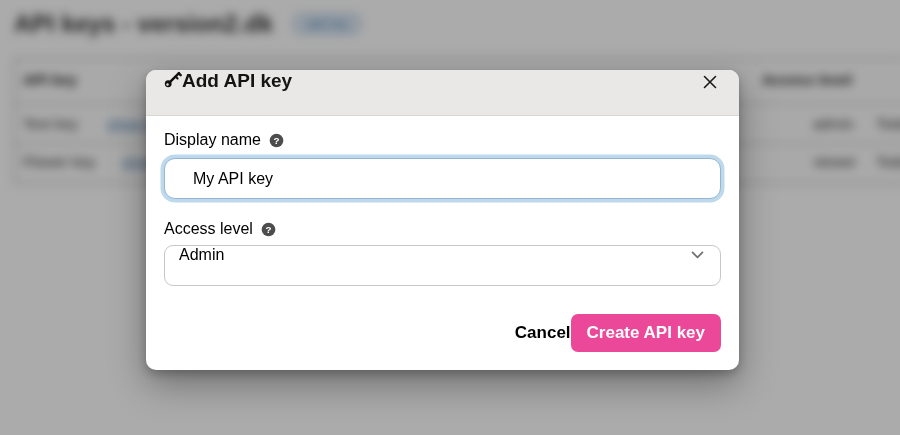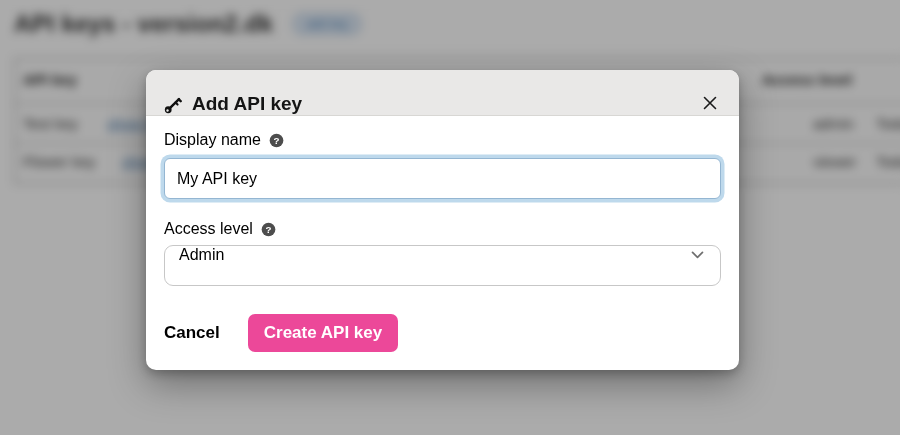--- a/index.html
+++ b/index.html
@@ -43,57 +43,57 @@
   }
 
   
   .modal {
     position: absolute; left: 146px; top: 70px; width: 593px; min-height: 300px;
     background: #fff; border-radius: 10px; overflow: hidden;
     box-shadow: 0 14px 36px rgba(0,0,0,0.35), 0 4px 10px rgba(0,0,0,0.22);
   }
   .modal-header {
     height: 46px; background: #e9e8e7; border-bottom: 1px solid #d8d7d4;
-    display: flex; align-items: flex-end; padding: 0 17px; gap: 10px;
+    display: flex; align-items: flex-start; padding: 0 17px; 
   }
   .modal-title { font-size: 19px; font-weight: 700; color: #141414; }
   .close-btn {
     margin-left: auto; background: none; border: none; cursor: pointer;
     display: flex; align-items: center; justify-content: center;
     width: 24px; height: 24px; padding: 0;
   }
   .modal-body { padding: 13px 18px 18px 18px; }
 
   .field-label-row {
     display: flex; align-items: center; gap: 8px;
     margin: 2px 0 7px 0;
   }
   .field-label { font-size: 16px; font-weight: 500; color: #000; }
   .help-btn { background: none; border: none; padding: 0; cursor: pointer; display: flex; }
 
   .text-input {
     width: 100%; height: 41px;
-    border: 1px solid #94b6d2; border-radius: 6px;
+    border: 1px solid #94b6d2; border-radius: 11px;
     box-shadow: 0 0 0 3.5px #bed9ec;
     font-family: "Liberation Sans", "DejaVu Sans", sans-serif;
-    font-size: 16px; color: #000; padding: 0 12px;
+    font-size: 16px; color: #000; padding: 0 28px;
     outline: none; margin: 2px 0 19px 0; background: #fff;
   }
 
   .select-box {
     width: 100%; height: 41px;
     border: 1px solid #c7c7c7; border-radius: 9px;
     display: flex; align-items: flex-start; justify-content: space-between;
     padding: 0 14px; cursor: pointer; background: #fff;
     margin-bottom: 28px;
   }
   .select-value { font-size: 16px; color: #000; }
 
   .btn-row {
-    display: flex; align-items: center; gap: 28px;
+    display: flex; justify-content: flex-end; align-items: center; 
   }
   .cancel-btn {
     background: none; border: none; cursor: pointer;
     font-family: "Liberation Sans", "DejaVu Sans", sans-serif;
     font-size: 17px; font-weight: 700; color: #000;
   }
   .submit-btn {
     background: #ec4899; border: none; border-radius: 7px; cursor: pointer;
     font-family: "Liberation Sans", "DejaVu Sans", sans-serif;
     font-size: 17px; font-weight: 700; color: #fff;

